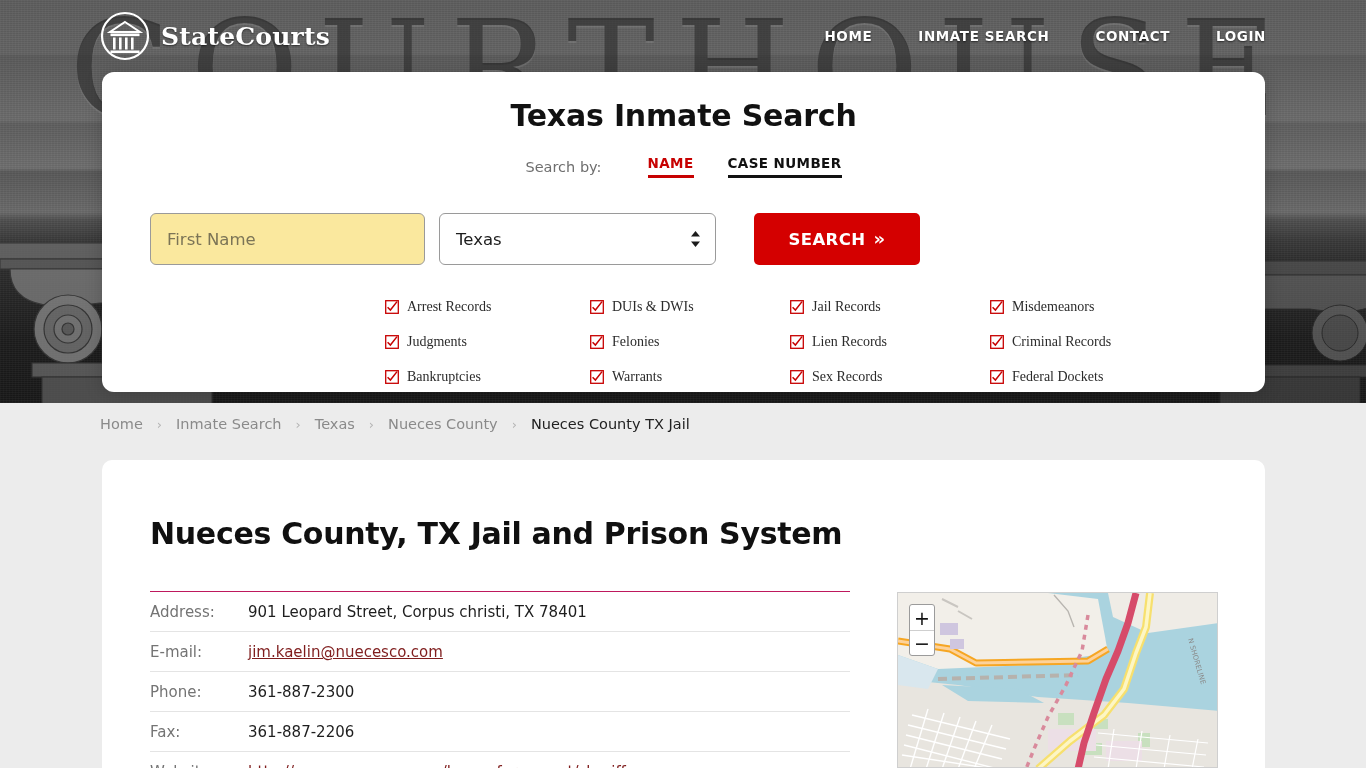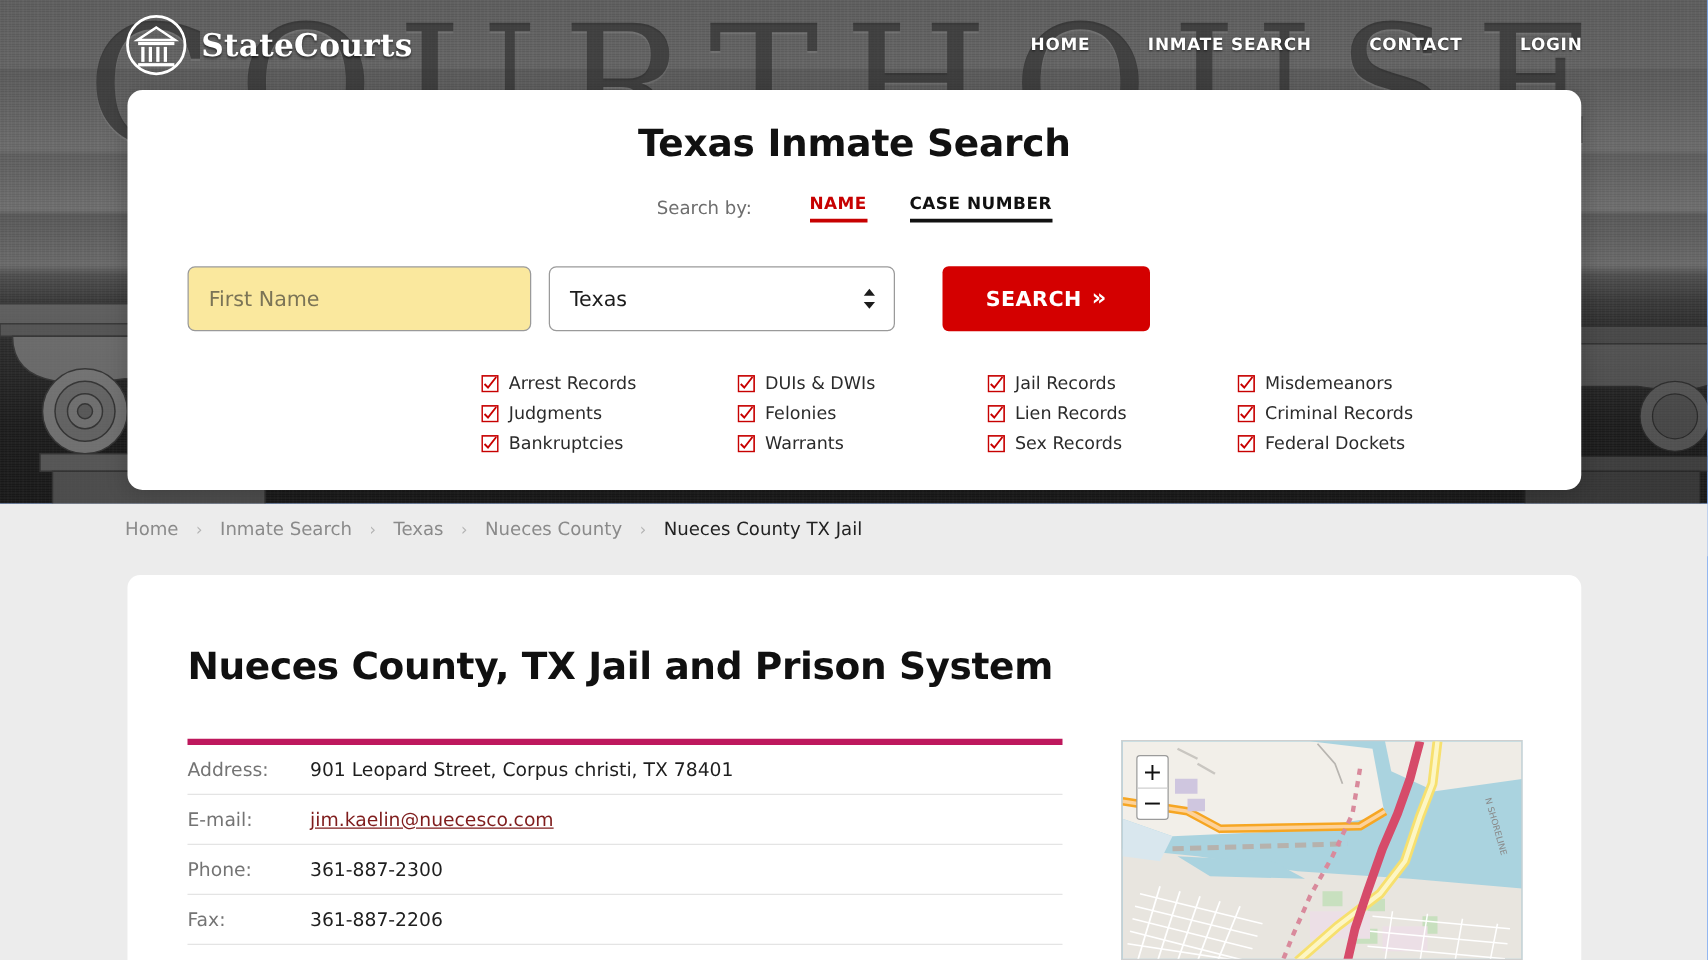--- a/index.html
+++ b/index.html
@@ -163,21 +163,22 @@
     font-size:16.5px; font-weight:700; letter-spacing:.4px;
     cursor:pointer;
     display:flex; align-items:center; justify-content:center; gap:8px;
   }
   .chev{ font-size:18px; line-height:1; }
 
   .checks{
     margin-top:22px; padding:0 280px 0 283px;
     display:grid;
     grid-template-columns:205px 200px 200px auto;
-    row-gap:8px;
+    row-gap:19px;
+    font-family:Liberation Serif, serif;
   }
   .chk{
     display:flex; align-items:center; gap:8px;
     font-size:14px; color:#2b2b2b; white-space:nowrap;
   }
   .chk-box{ flex:0 0 auto; display:block; }
 
   
   .crumbbar{
     position:absolute; top:403px; left:0;
@@ -212,21 +213,21 @@
     display:flex; margin-top:40px; padding:0 48px;
   }
   .detail-table{
     width:700px; border-collapse:collapse;
   }
   .detail-table td{
     padding:11px 0 10px 0;
     border-bottom:1px solid #e4e4e4;
     font-size:15px; vertical-align:baseline;
   }
-  .detail-table tr:first-child td{ border-top:5px solid #be185d; }
+  .detail-table tr:first-child td{ border-top:1px solid #be185d; }
   .lbl{ width:98px; color:#747474; }
   .val{ color:#1e1e1e; }
   .val a{ color:#7f1d1d; text-decoration:underline; }
 
   
   .map{
     position:absolute; left:897px; top:592px;
     width:321px; height:176px;
     overflow:hidden;
     background:#aad3df;

